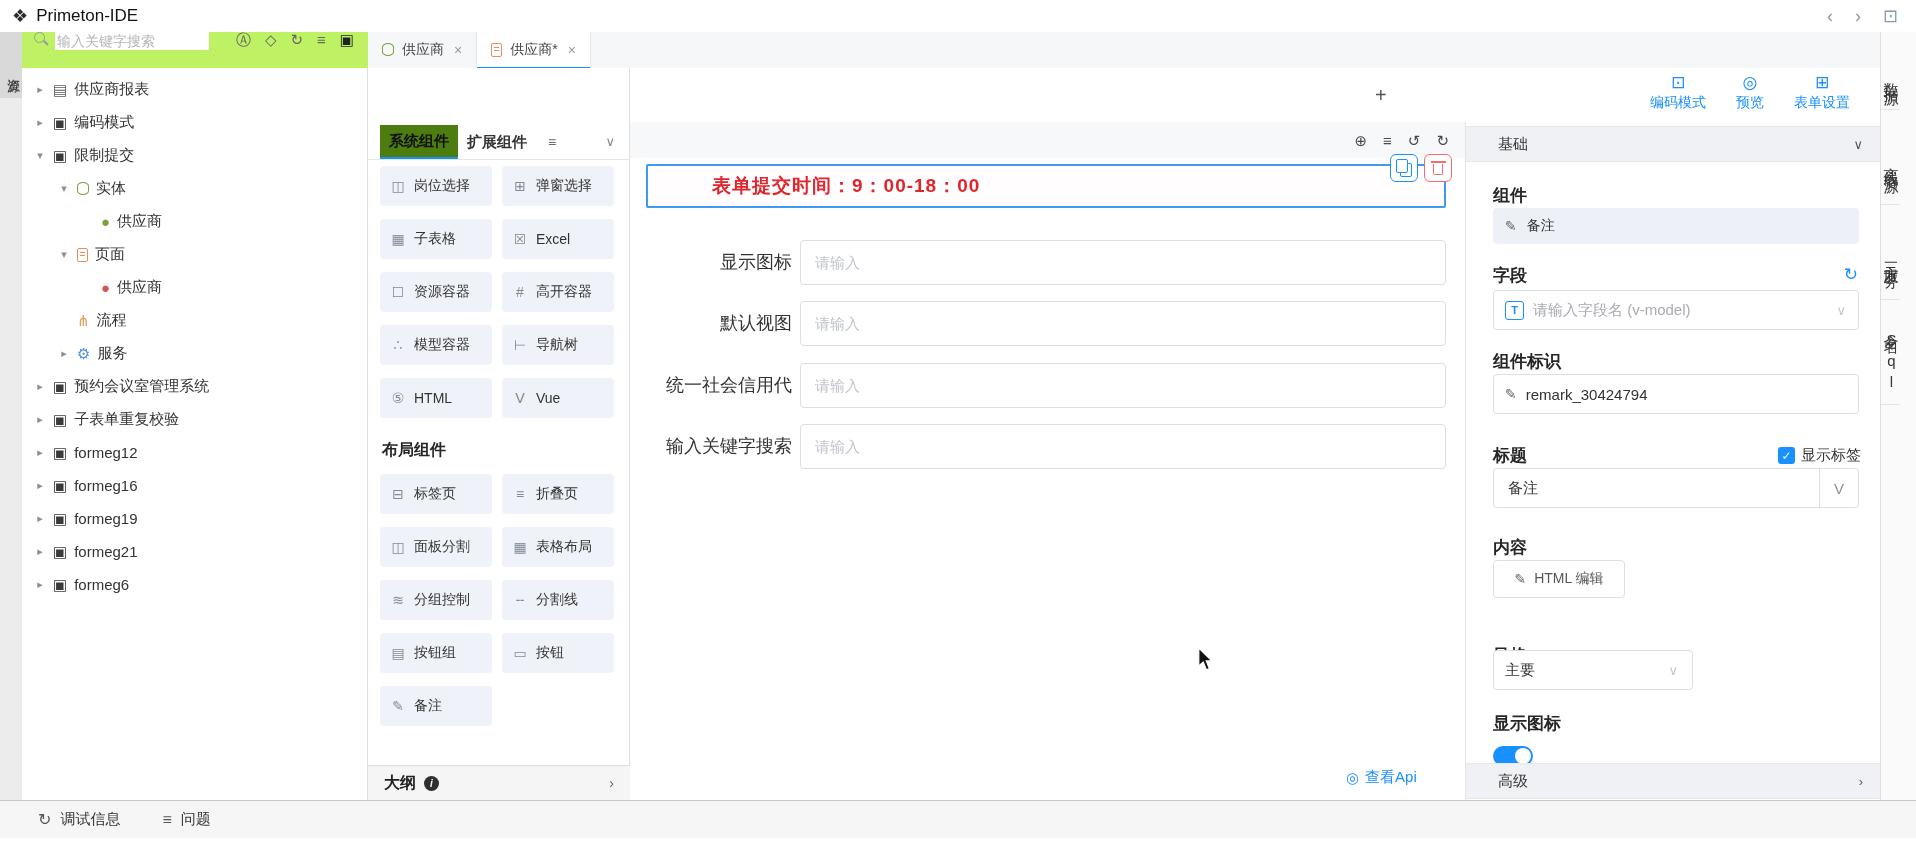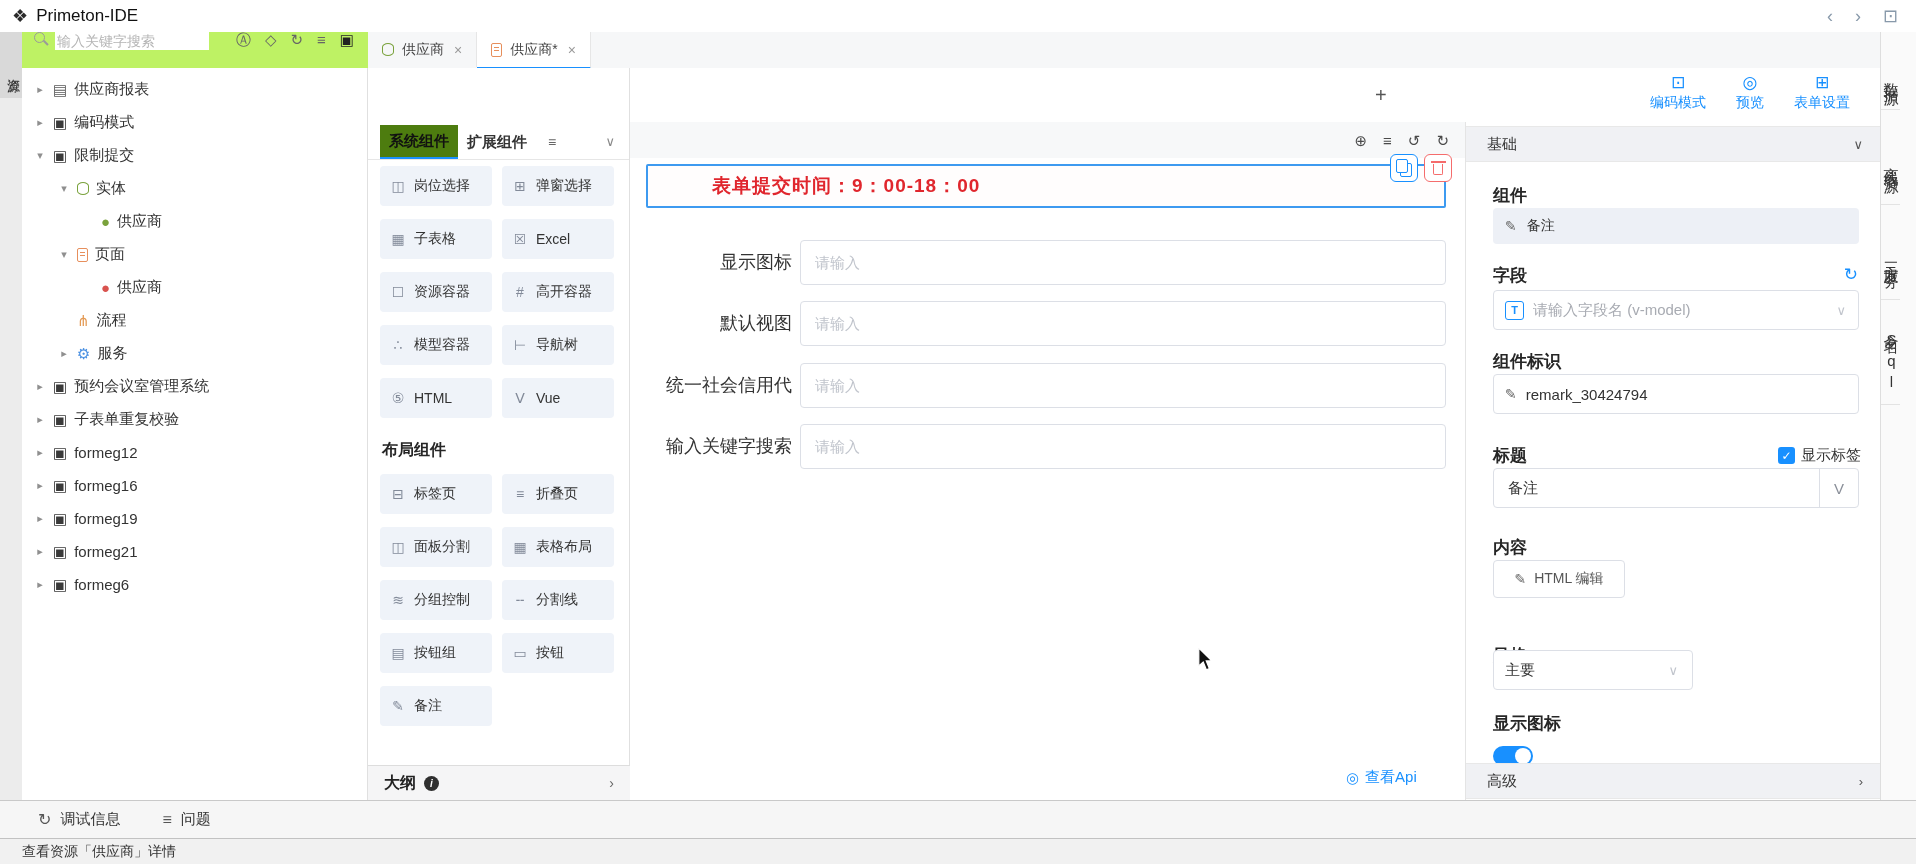--- a/index.html
+++ b/index.html
@@ -89,21 +89,21 @@
   .f-label{position:absolute;left:0;width:162px;text-align:right;font-size:18px;color:#333;line-height:45px;white-space:nowrap;overflow:hidden}
   .f-input{position:absolute;left:170px;width:646px;height:45px;border:1px solid #dcdfe6;border-radius:4px;box-sizing:border-box;
            font-size:15px;padding-left:14px;color:#333;font-family:inherit;outline:none}
   .f-input::placeholder{color:#c0c4cc}
   #api-link{position:absolute;left:716px;top:610px;display:flex;align-items:center;gap:6px;color:#1890ff;font-size:15px}
 
   
   #inspector{position:absolute;left:1465px;top:122px;width:415px;height:678px;background:#fff;border-left:1px solid #e4e4e4;box-sizing:border-box}
   .insp-bar{position:absolute;left:0;width:415px;height:36px;background:#f0f1f4;border-top:1px solid #e8e8e8;border-bottom:1px solid #e8e8e8;
             display:flex;align-items:center;box-sizing:border-box}
-  .insp-bar .t{margin-left:21px;font-size:15px;color:#333}
+  .insp-bar .t{margin-left:32px;font-size:15px;color:#333}
   .insp-bar .chev{position:absolute;right:18px;color:#555;font-size:13px}
   #insp-header{top:4px}
   #insp-advanced{top:641px}
   .insp-lbl{position:absolute;left:27px;font-size:17px;font-weight:bold;color:#262626}
   #lbl-component{top:62px} #lbl-field{top:142px} #lbl-id{top:228px} #lbl-title{top:322px}
   #lbl-content{top:414px} #lbl-style{top:522px} #lbl-icon{top:590px}
   #comp-item{position:absolute;left:27px;top:86px;width:366px;height:36px;background:#edf0f6;border-radius:4px;display:flex;align-items:center;gap:10px;padding-left:12px;box-sizing:border-box;font-size:14px;color:#333}
   #field-refresh{position:absolute;right:22px;top:142px;color:#1890ff;font-size:17px}
   .insp-input{position:absolute;left:27px;width:366px;height:40px;border:1px solid #dcdfe6;border-radius:4px;box-sizing:border-box;display:flex;align-items:center;gap:9px;padding-left:11px;font-size:15px;color:#333;background:#fff}
   #field-select{top:168px}
@@ -486,21 +486,18 @@
           <span class="icn" style="color: rgb(85, 85, 85);">↻</span>
           <span>调试信息</span>
         </div>
         <div class="bb-item">
           <span class="icn" style="color: rgb(85, 85, 85);">≡</span>
           <span>问题</span>
         </div>
       </div>
   </div>
 
-  <div id="status-bar">
-    <span>查看资源「供应商」详情</span>
-  </div>
 
   <svg id="cursor" width="20" height="24" viewBox="0 0 14 20">
     <polygon points="1,0 1,15 4.7,11.6 7.3,18.2 9.8,17.2 7.2,10.8 12,10.8" fill="#111" stroke="#fff" stroke-width="1"></polygon>
   </svg>
 
 </div>
 
 </body></html>

